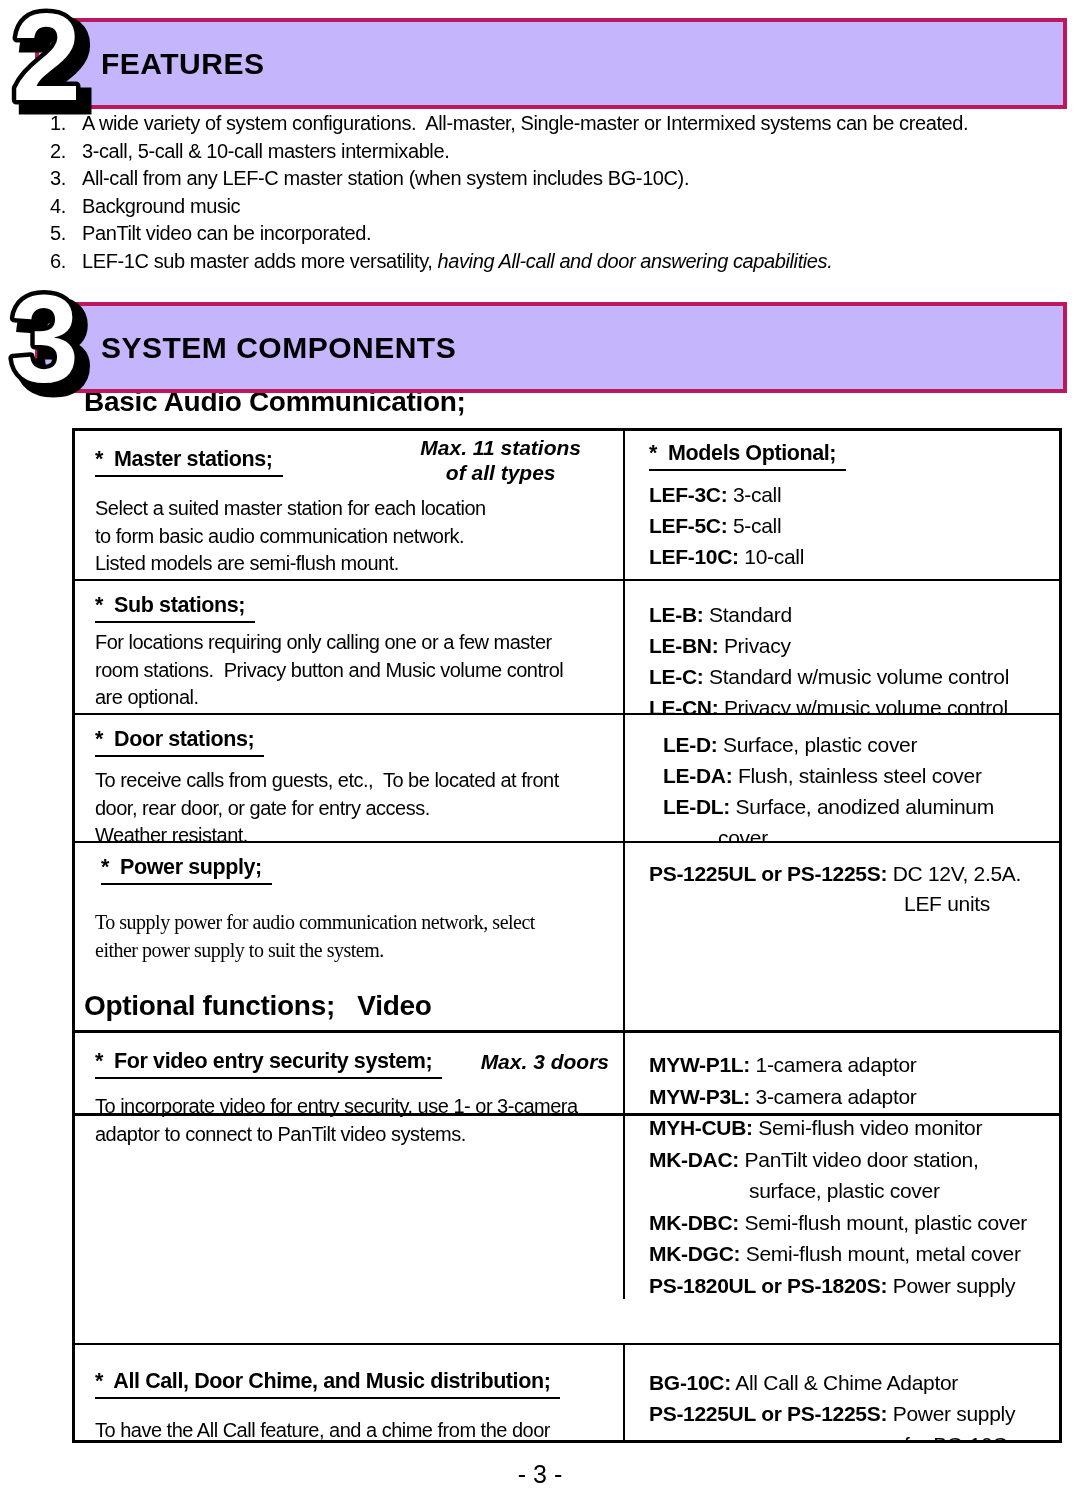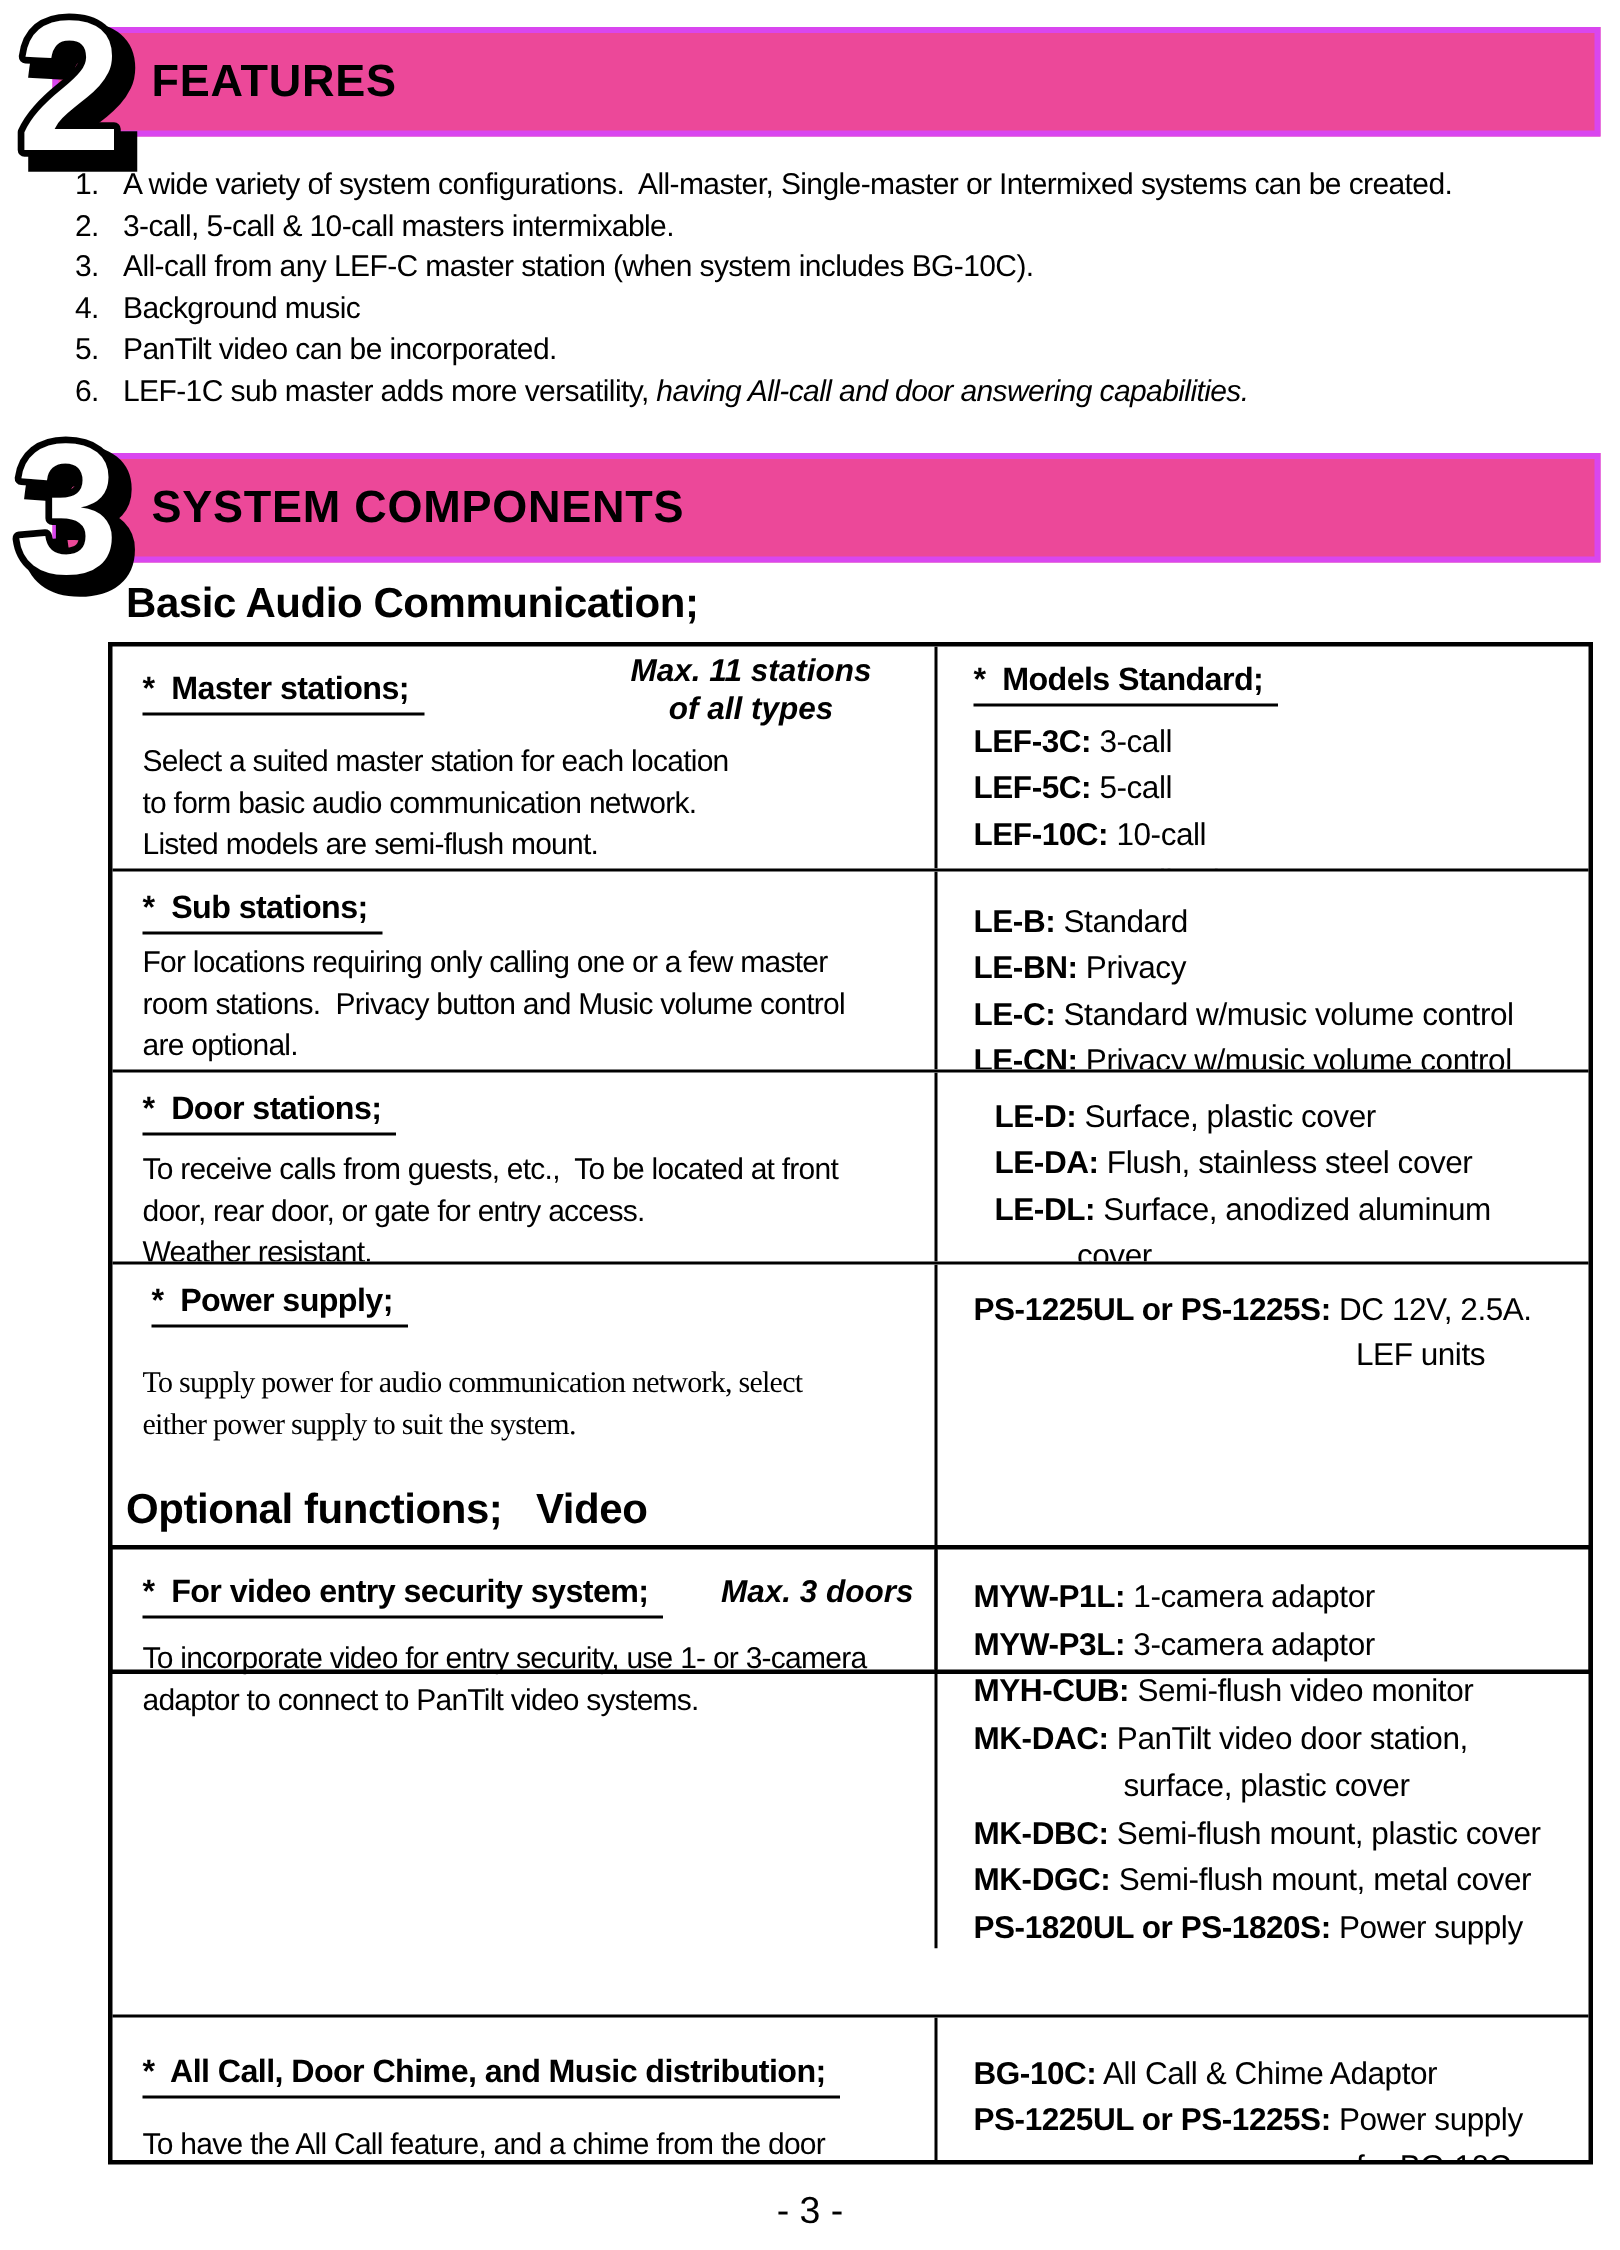--- a/index.html
+++ b/index.html
@@ -2,22 +2,22 @@
 <html><head>
 <meta charset="utf-8">
 <style>
   html,body{margin:0;padding:0;background:#fff;}
   .page{
     position:relative; width:1080px; height:1500px; background:#ffffff;
     font-family:"Liberation Sans", sans-serif; color:#000; overflow:hidden;
   }
   
   .hbar{
-    position:absolute; left:35px; width:1032px; height:73px;
-    background:#ec4899; border:4px solid #d946ef; box-sizing:border-box;
+    position:absolute; left:35px; width:1032px; height:91px;
+    background:#c4b5fd; border:4px solid #be185d; box-sizing:border-box;
     display:flex; align-items:center; z-index:1;
   }
   .hbar .bar-title{
     font-size:30px; font-weight:bold; letter-spacing:0.5px; padding-left:62px; white-space:pre;
   }
   #bar2{top:18px;}
   #bar3{top:302px;}
   
   .big-num{position:absolute; z-index:2;}
   #num2{left:2px; top:0px;}
@@ -138,21 +138,21 @@
         <div class="hdr-row">
           <span class="cell-hdr">*  Master stations;</span>
           <span class="note">Max. 11 stations
 of all types</span>
         </div>
         <div class="cell-body">Select a suited master station for each location
 to form basic audio communication network.
 Listed models are semi-flush mount.</div>
       </div>
       <div class="tcell right">
-        <span class="cell-hdr right-hdr">*  Models Standard;</span>
+        <span class="cell-hdr right-hdr">*  Models Optional;</span>
         <div class="models"><div class="model-line"><span class="model-name">LEF-3C:</span><span class="model-desc"> 3-call</span></div><div class="model-line"><span class="model-name">LEF-5C:</span><span class="model-desc"> 5-call</span></div><div class="model-line"><span class="model-name">LEF-10C:</span><span class="model-desc"> 10-call</span></div><div class="model-line"><span class="model-name">LEF-1C:</span><span class="model-desc"> 1-call sub master</span></div></div>
       </div>
     </div>
     <div class="trow row1">
       <div class="tcell left">
         <div class="hdr-row">
           <span class="cell-hdr">*  Sub stations;</span>
         </div>
         <div class="cell-body">For locations requiring only calling one or a few master
 room stations.  Privacy button and Music volume control

